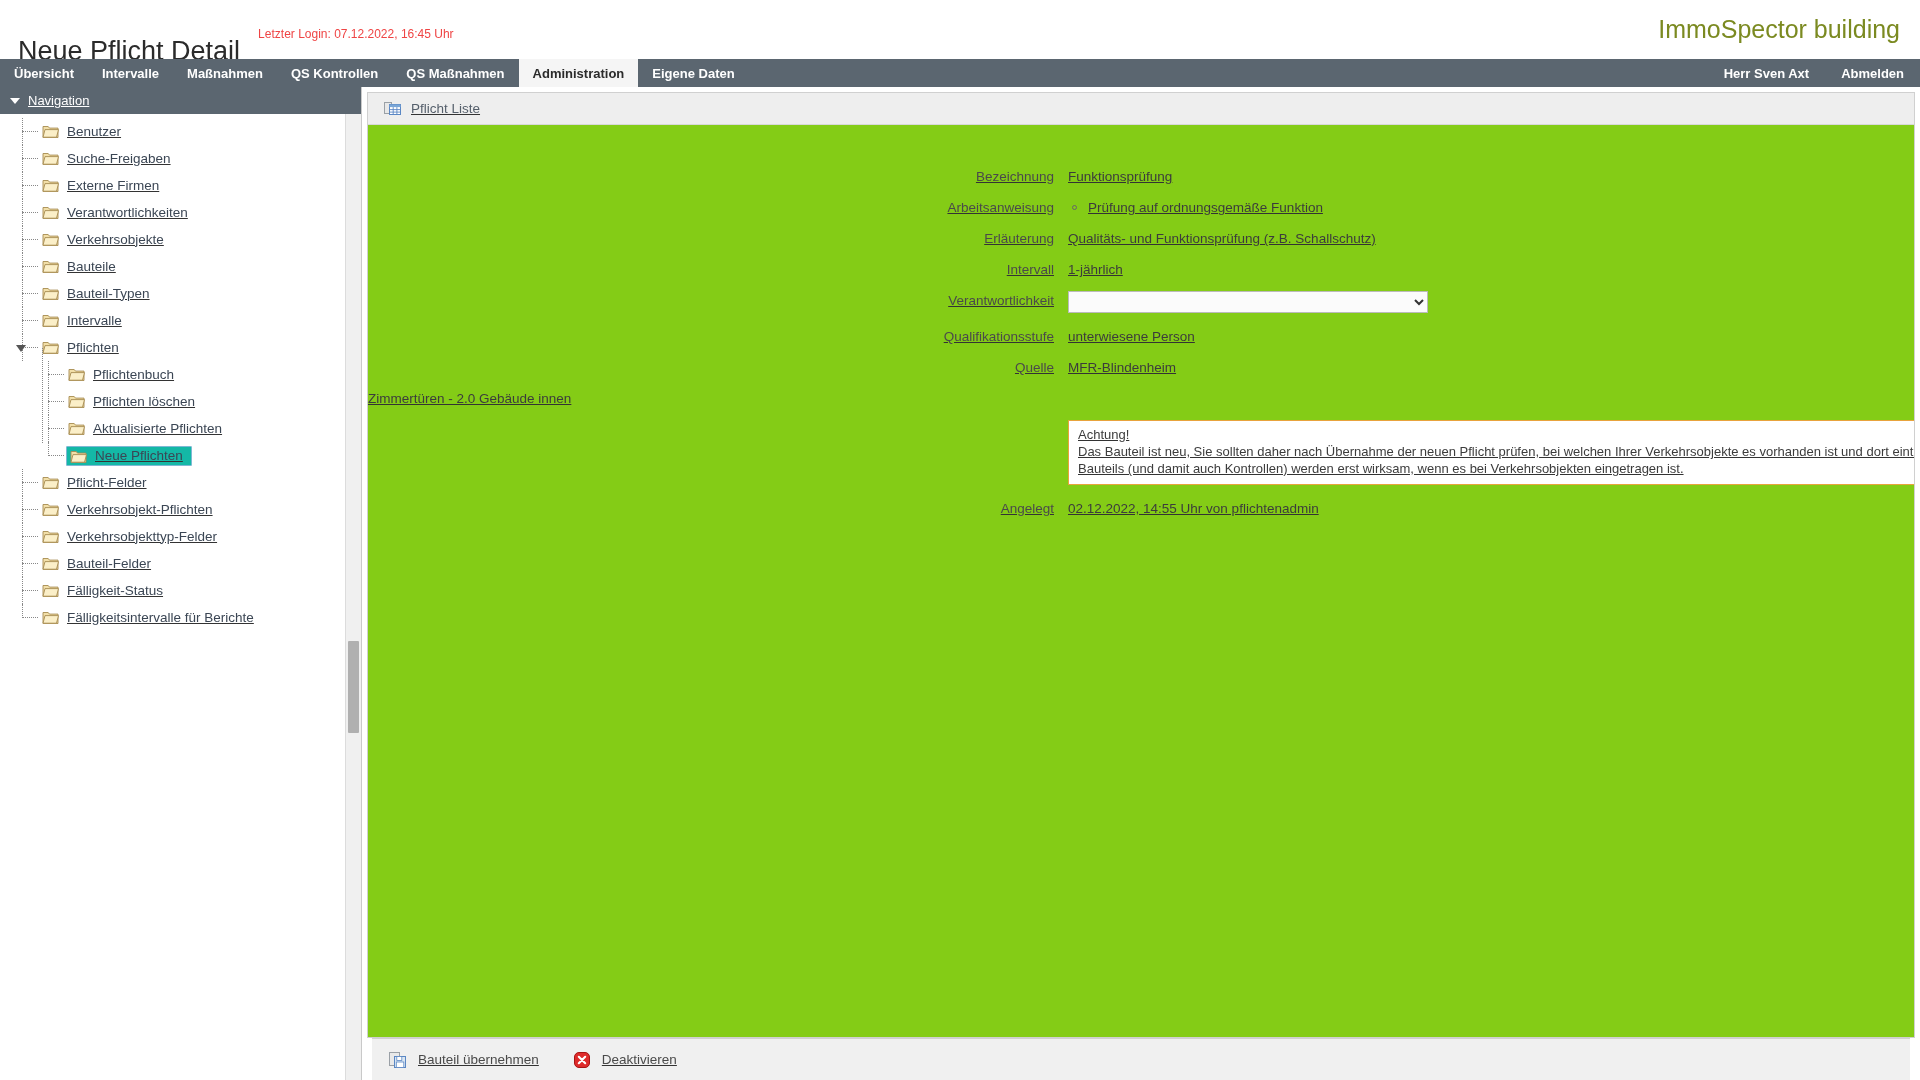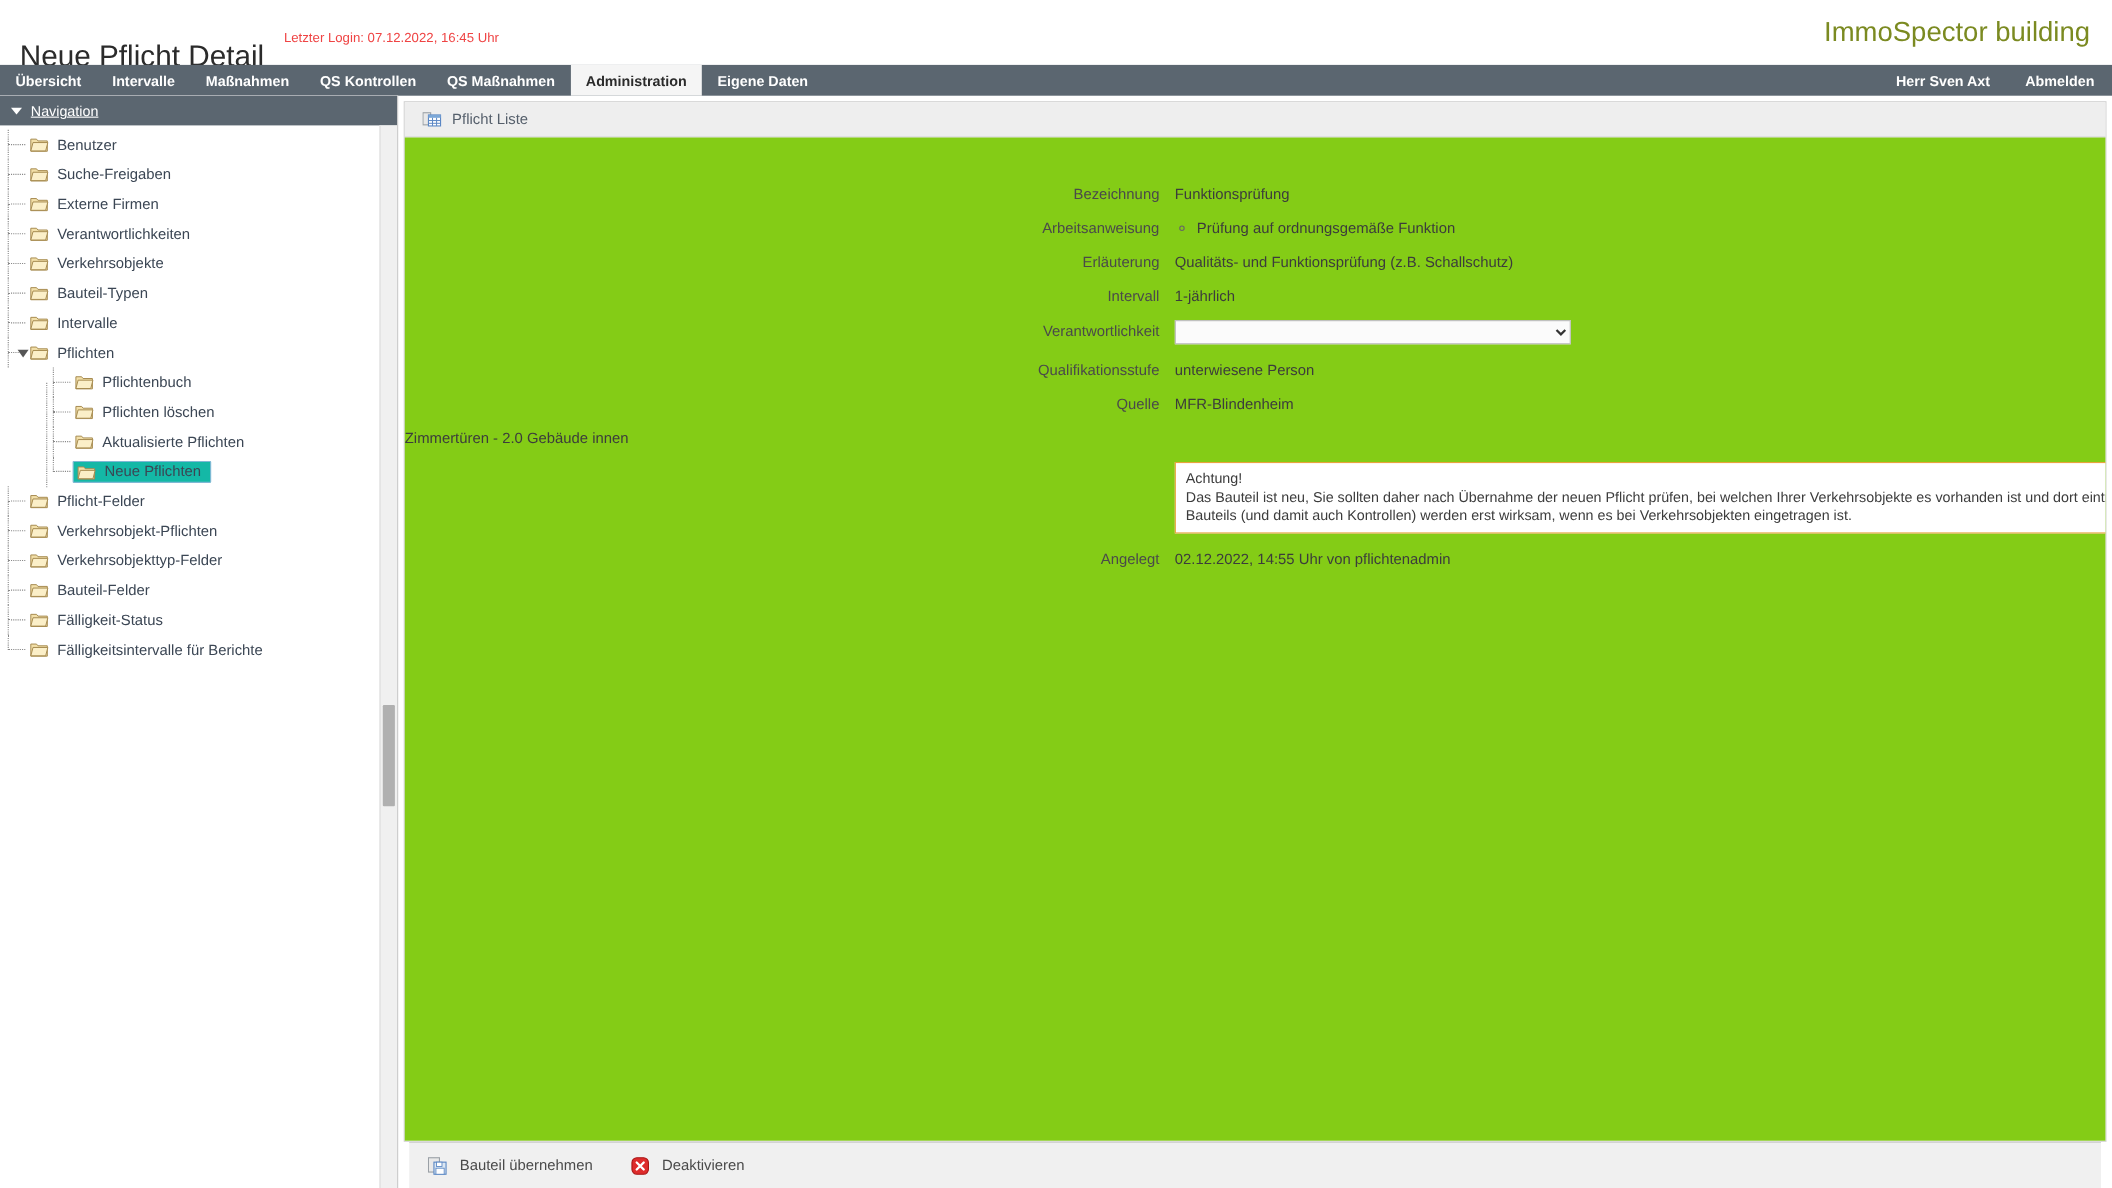--- a/index.html
+++ b/index.html
@@ -78,20 +78,21 @@
   }
   .nav-right .nav-tab { padding: 0 16px; }
 
   
   .body {
     flex: 1 1 auto;
     display: flex;
     align-items: stretch;
     min-height: 0;
     background: #ffffff;
+    text-decoration: underline;
   }
 
   
   .sidebar {
     width: 362px;
     flex: 0 0 362px;
     background: #ffffff;
     position: relative;
     border-right: 1px solid #c9c9c9;
     display: flex;
@@ -122,21 +123,21 @@
   .tree {
     flex: 1 1 auto;
     overflow: hidden;
     padding-top: 4px;
     position: relative;
   }
   .tree-row {
     display: flex;
     align-items: center;
     height: 27px;
-    padding-left: 5px;
+    padding-left: 20px;
     position: relative;
     white-space: nowrap;
     cursor: pointer;
   }
   .tree-row.depth2 { padding-left: 46px; }
   .tree-row .connector {
     width: 22px;
     flex: 0 0 22px;
     height: 27px;
     position: relative;
@@ -417,20 +418,32 @@
           <div class="tree-row">
             <span class="connector"></span>
             <span class="sel-wrap">
               <span class="folder-icon">
                 <svg width="18" height="15" viewBox="0 0 18 15">
                   <path d="M1 2.5 h5.2 l1.3 1.6 H16 v9.4 H1 z" fill="#f2dfa8" stroke="#a68b50" stroke-width="0.9"></path>
                   <path d="M3 5.6 h13.5 l-2 7.6 H1 z" fill="#fbefc8" stroke="#a68b50" stroke-width="0.9"></path>
                 </svg>
               </span>
               <span class="tree-label">Verkehrsobjekte</span>
+            </span>
+          </div>
+          <div class="tree-row">
+            <span class="connector"></span>
+            <span class="sel-wrap">
+              <span class="folder-icon">
+                <svg width="18" height="15" viewBox="0 0 18 15">
+                  <path d="M1 2.5 h5.2 l1.3 1.6 H16 v9.4 H1 z" fill="#f2dfa8" stroke="#a68b50" stroke-width="0.9"></path>
+                  <path d="M3 5.6 h13.5 l-2 7.6 H1 z" fill="#fbefc8" stroke="#a68b50" stroke-width="0.9"></path>
+                </svg>
+              </span>
+              <span class="tree-label">Bauteile</span>
             </span>
           </div>
           <div class="tree-row">
             <span class="connector"></span>
             <span class="sel-wrap">
               <span class="folder-icon">
                 <svg width="18" height="15" viewBox="0 0 18 15">
                   <path d="M1 2.5 h5.2 l1.3 1.6 H16 v9.4 H1 z" fill="#f2dfa8" stroke="#a68b50" stroke-width="0.9"></path>
                   <path d="M3 5.6 h13.5 l-2 7.6 H1 z" fill="#fbefc8" stroke="#a68b50" stroke-width="0.9"></path>
                 </svg>

